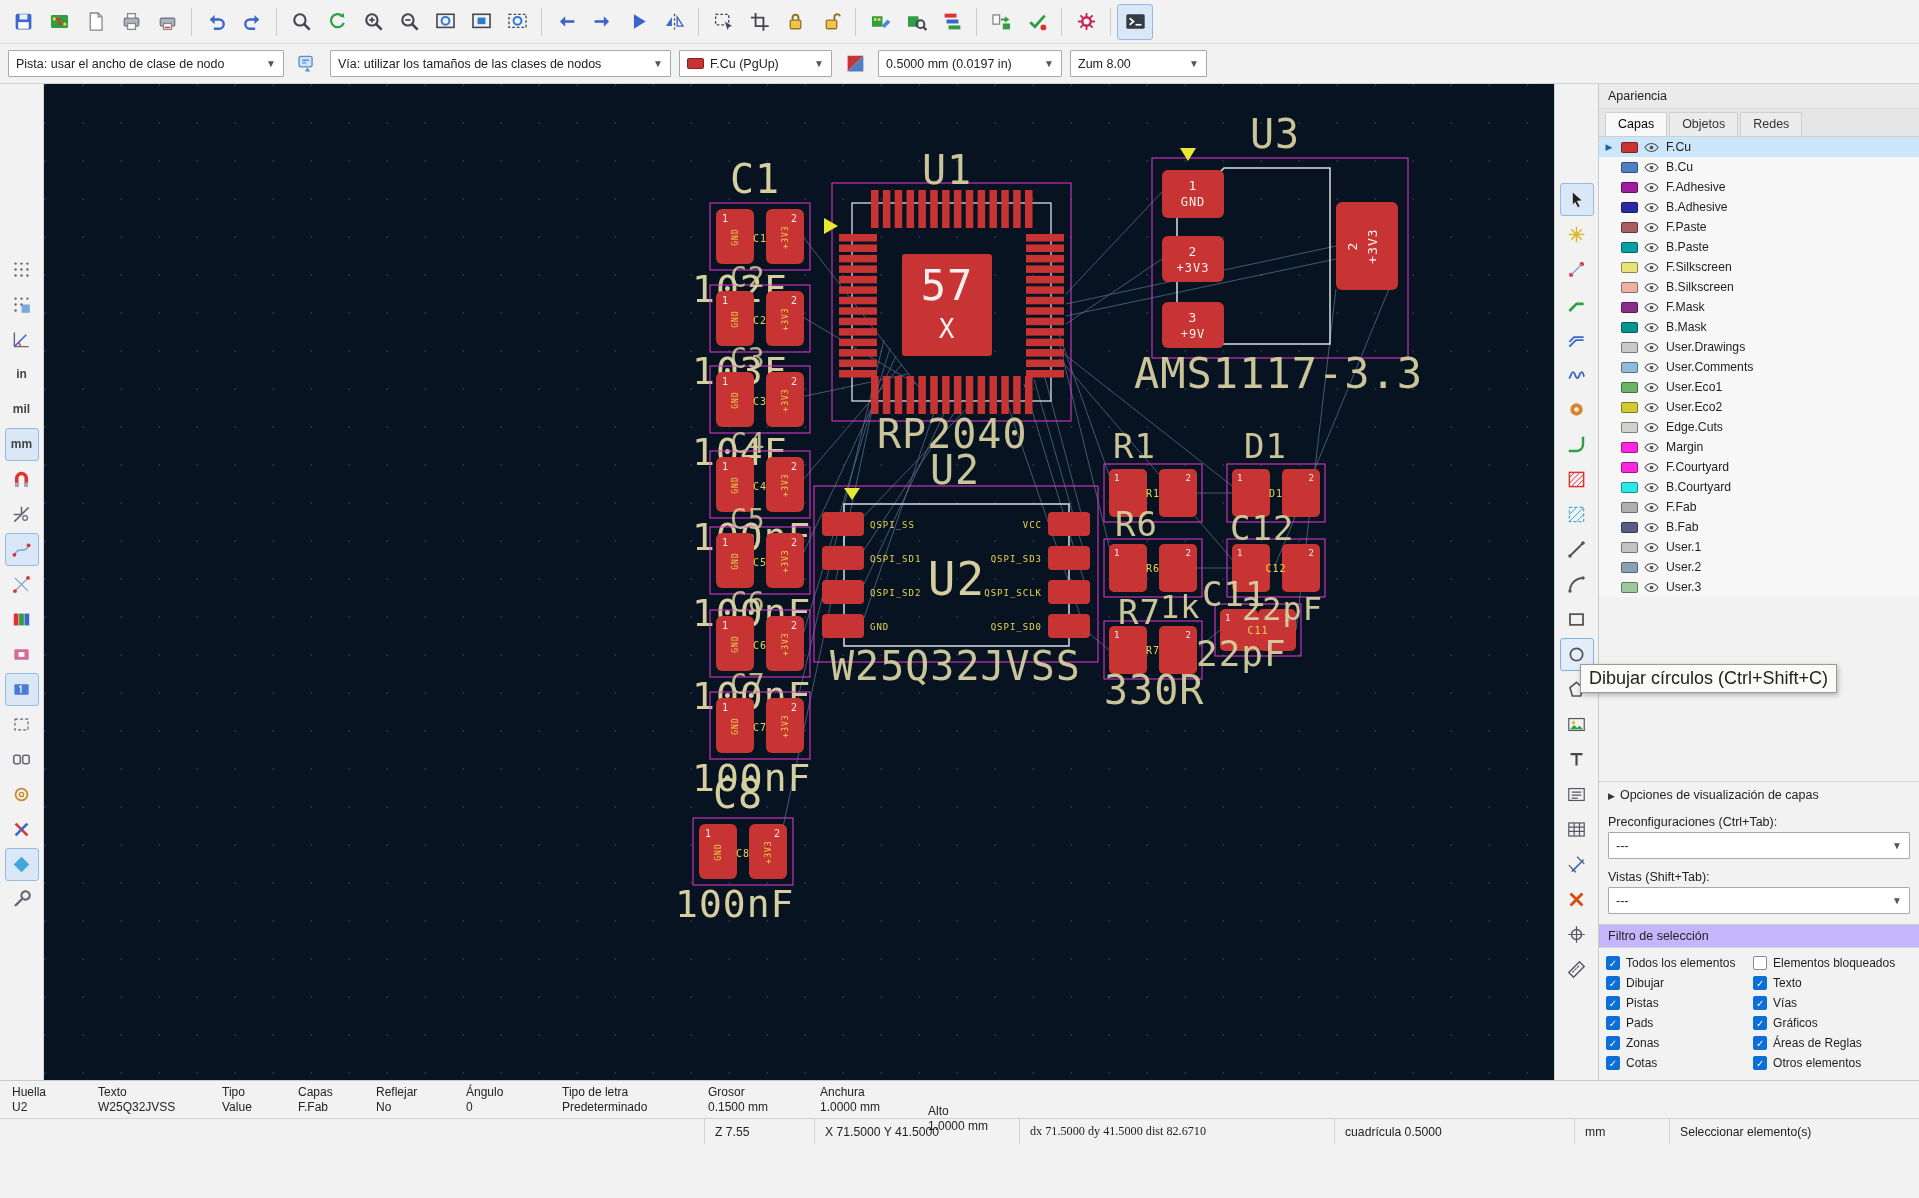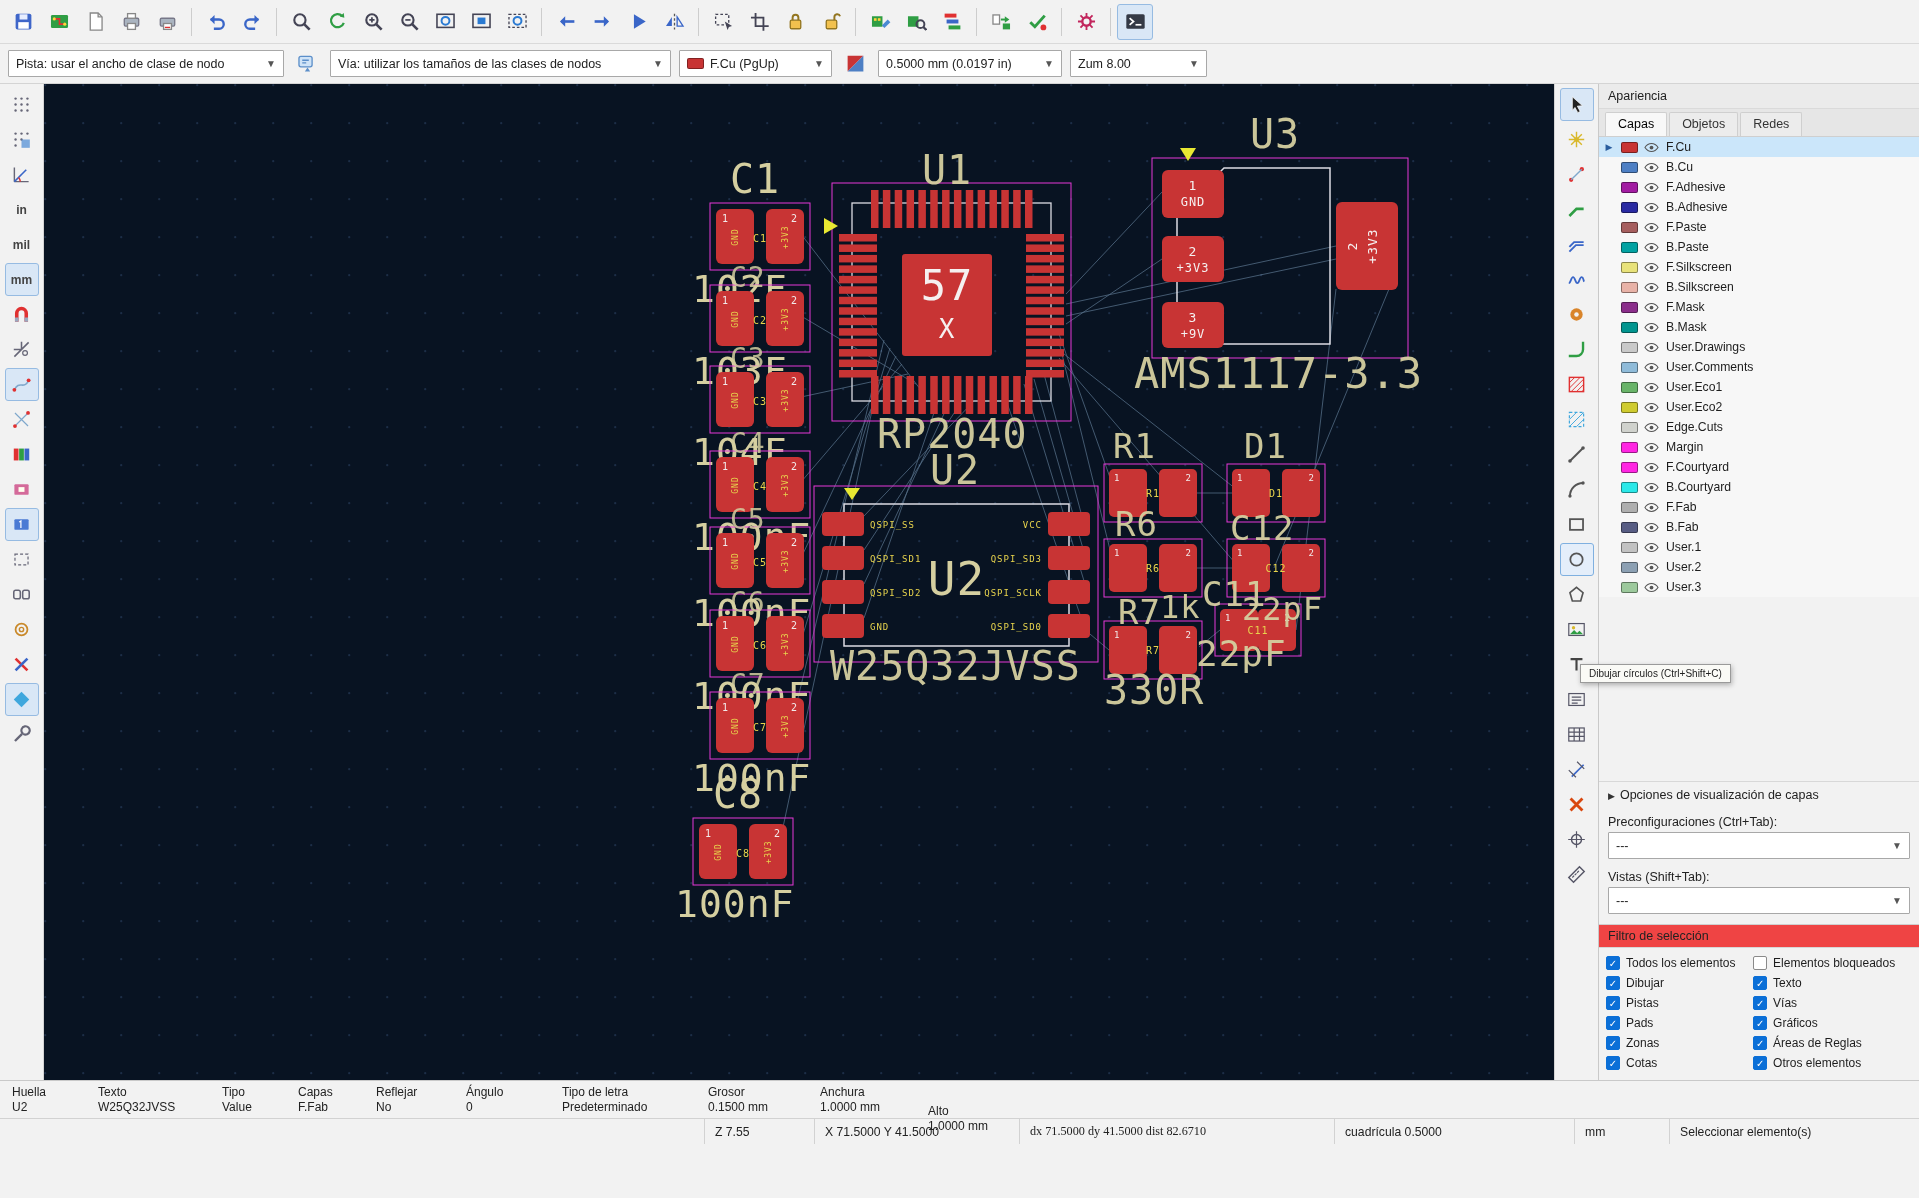--- a/index.html
+++ b/index.html
@@ -25,21 +25,21 @@
   .tsep { width:1px; height:28px; background:#cdcdcd; margin:0 6px; }
 
   .toolbar2 { height:40px; display:flex; align-items:center; gap:8px; background:#f2f2f2; border-bottom:1px solid #d4d4d4; padding:0 8px; }
   .dropdown { height:27px; background:#fff; border:1px solid #a8a8a8; display:flex; align-items:center; padding:0 7px; font-size:12.5px; gap:6px; border-radius:1px; }
   .dd-label { white-space:nowrap; overflow:hidden; text-overflow:ellipsis; flex:1; color:#222; }
   .dd-arrow { color:#555; font-size:10px; }
   .swatch { width:17px; height:11px; border:1px solid rgba(0,0,0,.35); border-radius:2px; flex:none; }
   .tbtn.small { width:30px; height:28px; }
 
   .main { display:flex; height:996px; }
-  .side-toolbar { width:44px; background:#f2f2f2; display:flex; flex-direction:column; align-items:center; padding-top:4px; gap:2px; flex:none; }
+  .side-toolbar { width:44px; background:#f2f2f2; display:flex; flex-direction:column; align-items:center; padding-top:4px; gap:2px; flex:none;justify-content:center; }
   .left-toolbar { border-right:1px solid #d4d4d4; }
   .right-toolbar { border-left:1px solid #d4d4d4; }
   .side-toolbar .tbtn { width:34px; height:33px; }
   .side-toolbar .tbtn .ic { width:19px; height:19px; }
 
   .canvas { flex:1; position:relative; background:#081322; overflow:hidden; }
   .canvas svg { position:absolute; inset:0; display:block; }
 
   .right-panel { width:321px; flex:none; display:flex; flex-direction:column; background:#f2f2f2; border-left:1px solid #c9c9c9; font-size:12.5px; }
   .panel-title { padding:5px 9px; background:#ebebeb; border-bottom:1px solid #dadada; color:#222; }
@@ -52,36 +52,36 @@
   .caret { width:12px; font-size:9px; color:#2a5d9e; text-align:center; flex:none; }
   .l-swatch { width:17px; height:11px; border-radius:2px; border:1px solid rgba(0,0,0,.4); flex:none; }
   .eye { width:16px; height:16px; flex:none; display:flex; align-items:center; }
   .eye svg { width:15px; height:15px; }
   .l-name { font-size:12.2px; color:#1d1d1d; }
   .layer-opts-row { margin-top:auto; padding:6px 9px; border-top:1px solid #d8d8d8; color:#222; }
   .opt-caret { font-size:9px; margin-right:5px; color:#333; }
   .panel-label { padding:7px 9px 3px; color:#222; }
   .panel-dd { margin:0 9px 4px; }
   .filter { border-top:1px solid #cfcfcf; margin-top:6px; }
-  .filter-title { background:#ef4444; padding:4px 9px; border-bottom:1px solid #d7d7d7; color:#222; }
+  .filter-title { background:#c4b5fd; padding:4px 9px; border-bottom:1px solid #d7d7d7; color:#222; }
   .filter-grid { display:grid; grid-template-columns:1fr 1.08fr; padding:8px 7px 10px; row-gap:6px; }
   .cb-row { display:flex; align-items:center; gap:6px; font-size:12px; color:#1d1d1d; }
   .cb { width:14px; height:14px; border:1px solid #8a8a8a; background:#fff; display:flex; align-items:center; justify-content:center; font-size:10px; color:#fff; border-radius:2px; flex:none; }
   .cb.on { background:#0b6fd7; border-color:#0b6fd7; }
 
   .props-bar { height:38px; background:#f2f2f2; border-top:1px solid #c9c9c9; display:flex; align-items:center; padding:0 12px; }
   .prop { display:flex; flex-direction:column; justify-content:center; line-height:1.25; }
   .prop .pl { font-size:12px; color:#222; }
   .prop .pv { font-size:12px; color:#222; }
 
   .status-bar { height:26px; background:#f2f2f2; border-top:1px solid #d2d2d2; display:flex; align-items:stretch; font-size:12.2px; color:#222; }
   .sb-spacer { flex:1; }
   .sb-cell { padding:0 10px; border-left:1px solid #d2d2d2; display:flex; align-items:center; white-space:nowrap; }
 
-  .tooltip { position:absolute; left:1580px; top:664px; background:#fafaf6; border:1px solid #9a9a9a; padding:3px 8px; font-size:10px; color:#222; box-shadow:1px 2px 5px rgba(0,0,0,.28); z-index:50; white-space:nowrap; }
+  .tooltip { position:absolute; left:1580px; top:664px; background:#fafaf6; border:1px solid #9a9a9a; padding:3px 8px; font-size:18px; color:#222; box-shadow:1px 2px 5px rgba(0,0,0,.28); z-index:50; white-space:nowrap; }
 </style>
 </head>
 <body>
 
 <div id="app">
 
 
 
   <div class="toolbar" id="toolbar-main">
       <button class="tbtn">

